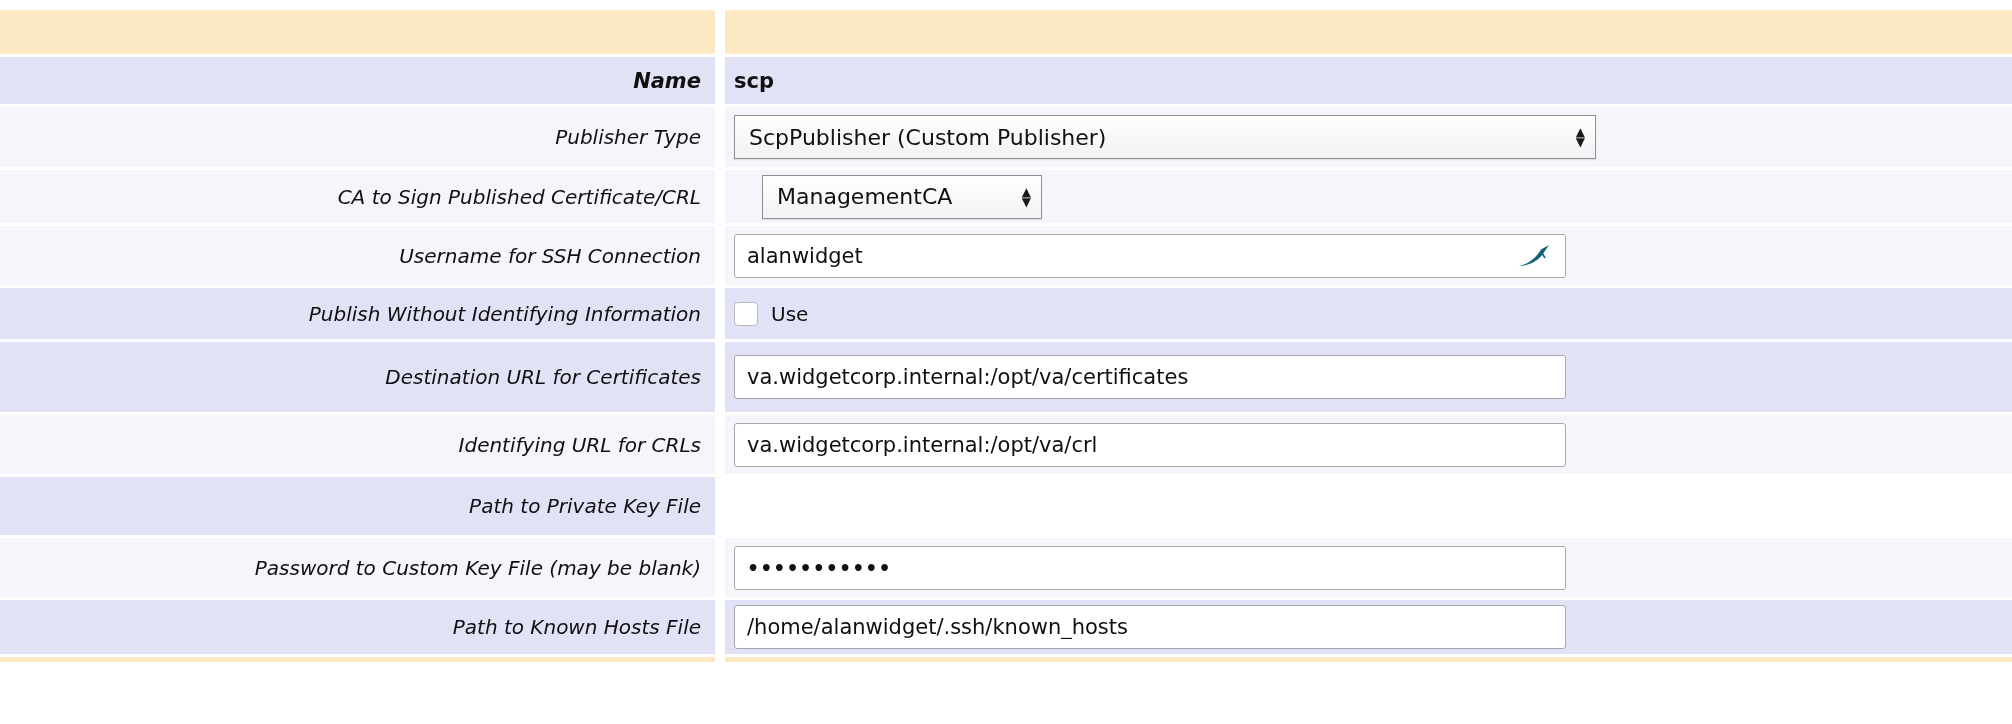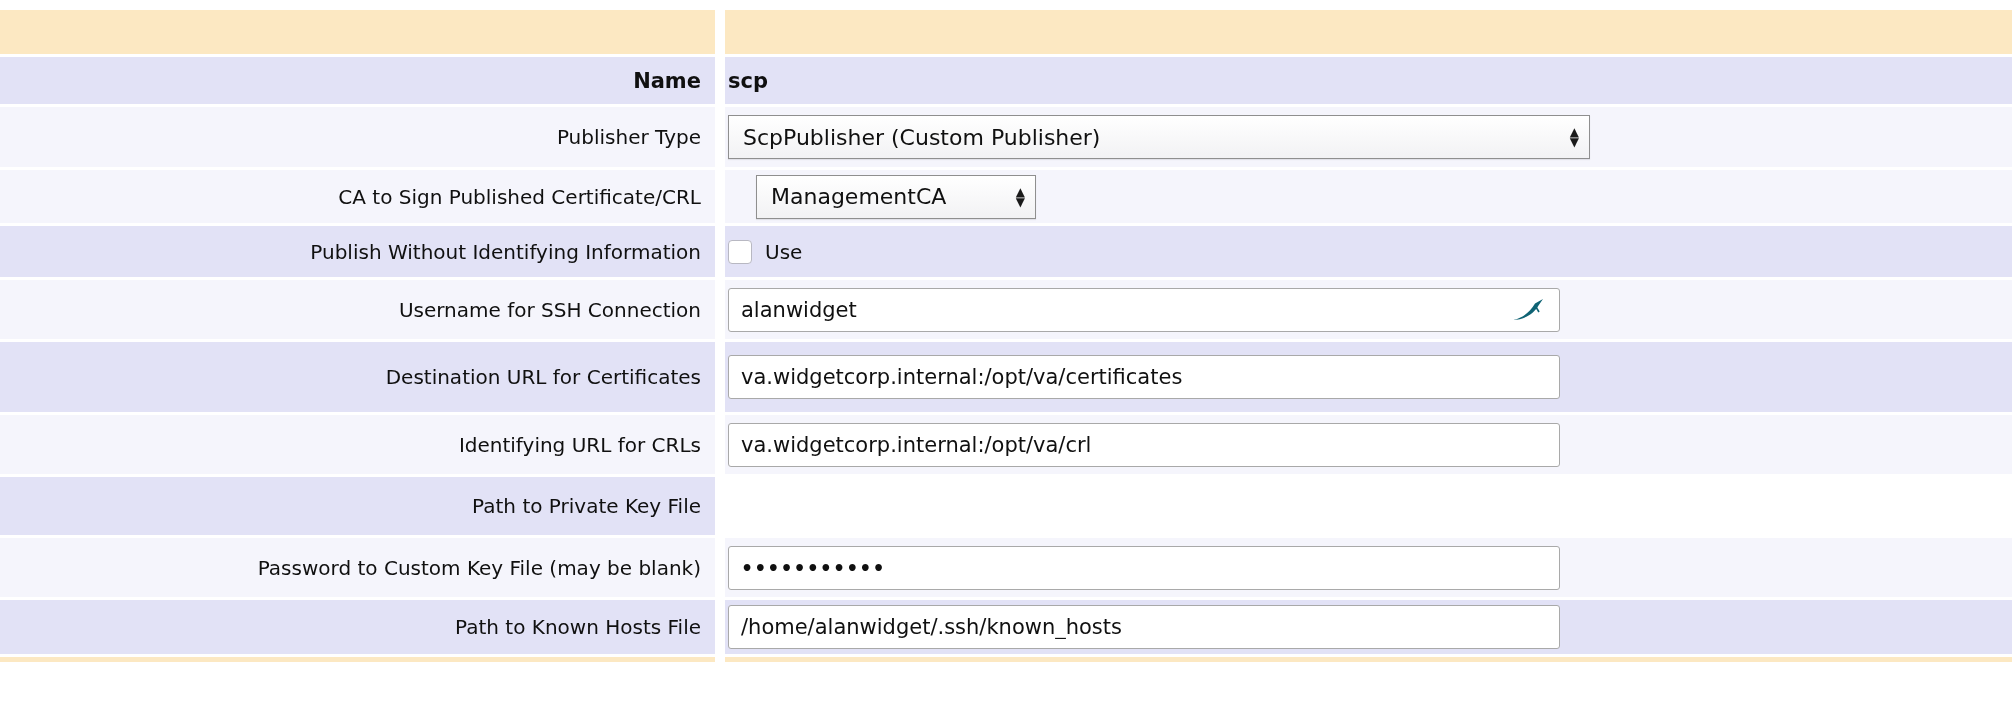--- a/index.html
+++ b/index.html
@@ -8,25 +8,26 @@
 
   .page { width: 2012px; height: 724px; background: #ffffff; overflow: hidden; }
 
   .topgap { height: 10px; background: #ffffff; }
 
   .row { display: flex; margin-bottom: 3px; }
   .cell-l {
     width: 715px; flex: 0 0 715px;
     display: flex; align-items: center; justify-content: flex-end;
     padding-right: 14px;
+    font-style: italic;
   }
   .cell-r {
     flex: 1 1 auto; margin-left: 10px;
     display: flex; align-items: center;
-    padding-left: 3px;
+    padding-left: 9px;
   }
 
   .bg-orange { background: #FCE8C2; }
   .bg-dark   { background: #E2E2F6; }
   .bg-light  { background: #F5F5FC; }
 
   .r-band1    { height: 44px; }
   .r-name     { height: 47px; }
   .r-pubtype  { height: 60px; }
   .r-settings { height: 67px; }
@@ -134,45 +135,45 @@
       <div class="select select-narrow" role="combobox">
         <span class="select-text">ManagementCA</span>
         <span class="spinner">
           <span>▲</span>
           <span>▼</span>
         </span>
       </div>
     </div>
   </div>
 
-  <div class="row r-publish">
-    <div class="cell-l bg-dark">
-      <span class="lbl">Publish Without Identifying Information</span>
-    </div>
-    <div class="cell-r bg-dark">
-      <input type="checkbox" class="checkbox" style="">
-      <span class="chk-label">Use</span>
-    </div>
-  </div>
-
   <div class="row r-user">
     <div class="cell-l bg-light">
       <span class="lbl">Username for SSH Connection</span>
     </div>
     <div class="cell-r bg-light">
       <span class="input-wrap">
         <input type="text" class="text-input" value="alanwidget" style="">
         <svg class="autofill-icon" viewBox="0 0 32 24">
           <path d="M1 22 C 10 20.5, 18 14, 23 5.5 L 31 1 L 26.5 7.5 C 22 15.5, 13 21.5, 1 22 Z" fill="#0F6374"></path>
           <path d="M24 9 L 27 14" stroke="#0F6374" stroke-width="1.6" fill="none"></path>
         </svg>
       </span>
     </div>
   </div>
 
+  <div class="row r-publish">
+    <div class="cell-l bg-dark">
+      <span class="lbl">Publish Without Identifying Information</span>
+    </div>
+    <div class="cell-r bg-dark">
+      <input type="checkbox" class="checkbox" style="">
+      <span class="chk-label">Use</span>
+    </div>
+  </div>
+
   <div class="row r-certs">
     <div class="cell-l bg-dark">
       <span class="lbl">Destination URL for Certificates</span>
     </div>
     <div class="cell-r bg-dark">
       <input type="text" class="text-input" value="va.widgetcorp.internal:/opt/va/certificates" style="">
     </div>
   </div>
 
   <div class="row r-crls">

